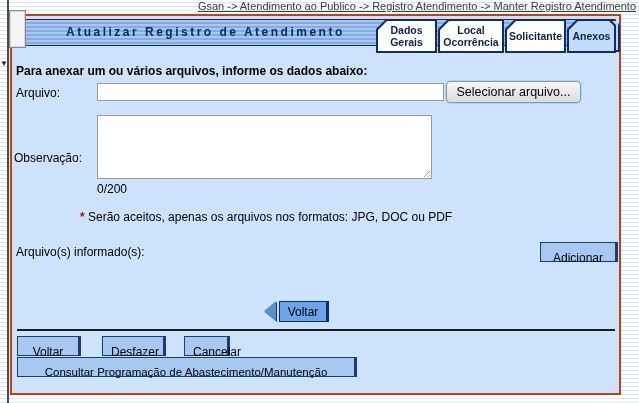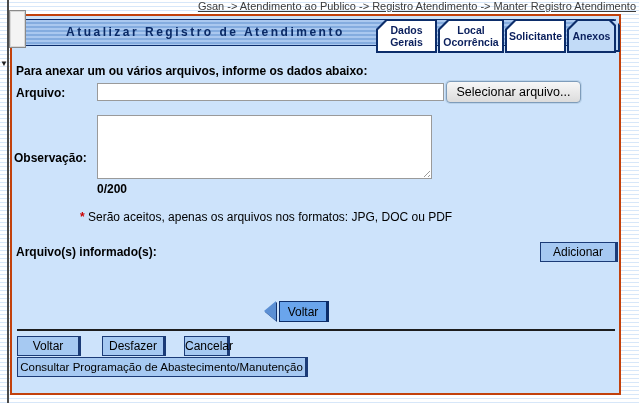--- a/index.html
+++ b/index.html
@@ -62,21 +62,21 @@
     display:flex; align-items:center; justify-content:center;
     text-align:center; font-size:10.5px; font-weight:bold; color:#0a1f5c; line-height:1.15;
     padding:0 2px;
   }
   .tab.rounded { clip-path:polygon(10px 0,calc(100% - 6px) 0,100% 6px,100% 100%,0 100%,0 10px); }
   .tab.rounded .tab-inner { clip-path:polygon(9px 0,calc(100% - 5px) 0,100% 5px,100% 100%,0 100%,0 9px); }
   .tab.active .tab-inner { background:#c2dbf7; }
 
   
   .txt { position:absolute; font-size:12px; white-space:nowrap; }
-  .bold { font-weight:bold; }
+  .bold { font-weight:normal; }
   .red { color:#cc0000; font-weight:bold; }
 
   .field-input {
     position:absolute; background:#fff; border:1px solid #9a9a9a;
     font-family:"Liberation Sans", sans-serif; font-size:12px; padding:1px 3px;
   }
   textarea.field-input { resize:none; }
   .resize-handle {
     position:absolute; width:9px; height:9px; z-index:5; pointer-events:none;
     background:repeating-linear-gradient(135deg, transparent 0 2px, #9a9a9a 2px 3px);
@@ -87,21 +87,21 @@
     position:absolute; height:22px; border:1px solid #7e9cba; border-radius:4px;
     background:linear-gradient(180deg,#f7f7f7,#dcdcdc);
     font-family:"Liberation Sans", sans-serif; font-size:12.5px; color:#000;
     text-align:center; cursor:pointer; box-shadow:0 0 0 1px #b9d2ea;
   }
 
   .btn {
     position:absolute; height:20px; background:#a6c9f2;
     border:1px solid #1b3b77; border-right:3px solid #1b3b77;
     font-family:"Liberation Sans", sans-serif; font-size:12px; color:#000;
-    text-align:center; cursor:pointer; padding:0;
+    text-align:center; cursor:pointer; padding:8px;
   }
   .btn-center-voltar {
     position:absolute; height:21px; width:50px; background:#6aa5ec;
     border:1px solid #0c2d6a; border-right:3px solid #0c2d6a;
     font-family:"Liberation Sans", sans-serif; font-size:12px; color:#000; cursor:pointer;
   }
   .back-arrow {
     position:absolute; width:0; height:0; cursor:pointer;
     border-top:10px solid transparent; border-bottom:10px solid transparent;
     border-right:12px solid #5b8fd4;
@@ -168,15 +168,15 @@
   <button class="btn" style="left:528px;top:226px;width:78px;">Adicionar</button>
 
   <div class="back-arrow" style="left:252px;top:285px;"></div>
   <button class="btn-center-voltar" style="left:267px;top:285px;">Voltar</button>
 
   <div class="divider" style="left:5px;top:313px;width:598px;"></div>
 
   <button class="btn" style="left:5px;top:320px;width:64px;">Voltar</button>
   <button class="btn" style="left:90px;top:320px;width:64px;">Desfazer</button>
   <button class="btn" style="left:172px;top:320px;width:46px;">Cancelar</button>
-  <button class="btn" style="left:5px;top:341px;width:291px;font-size:11.5px;">Consultar Programação de Abastecimento/Manutenção</button>
+  <button class="btn" style="left:5px;top:341px;width:340px;font-size:11.5px;">Consultar Programação de Abastecimento/Manutenção</button>
 
 </div>
 
 </body></html>

